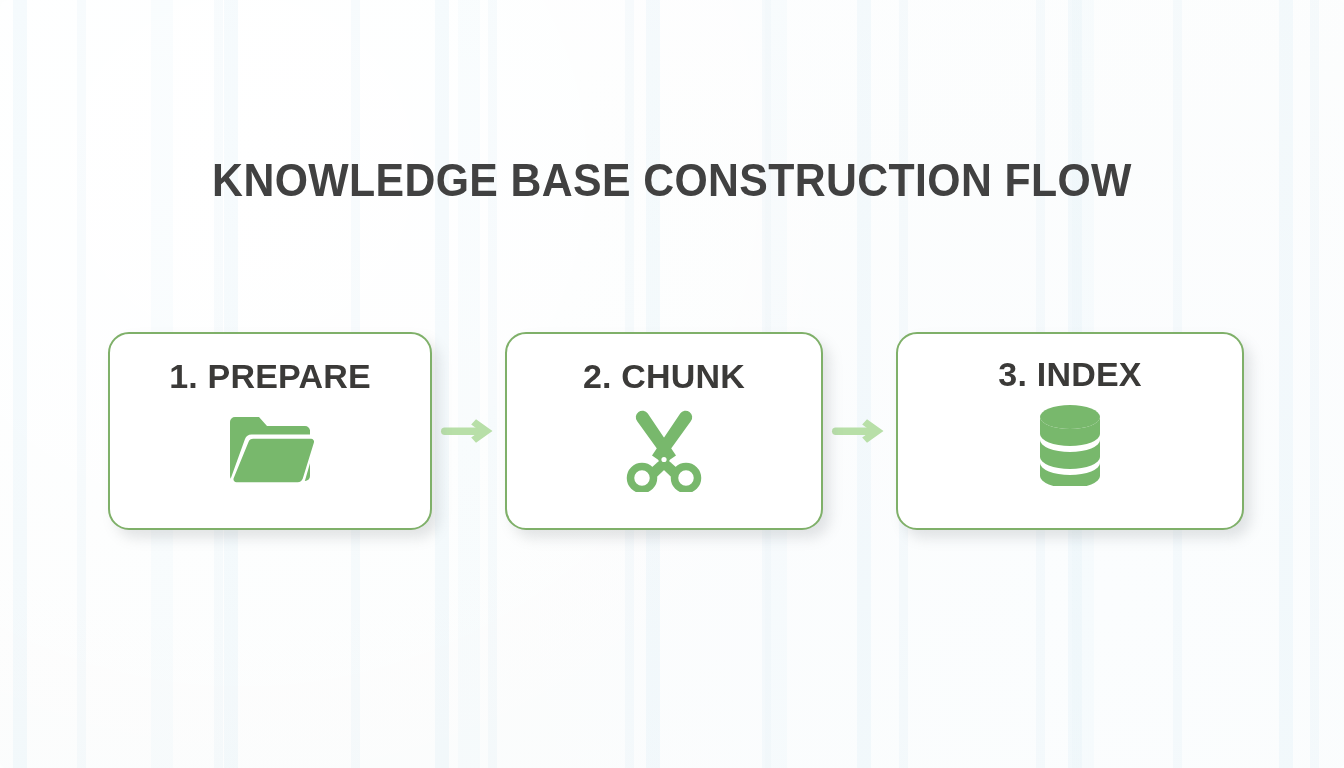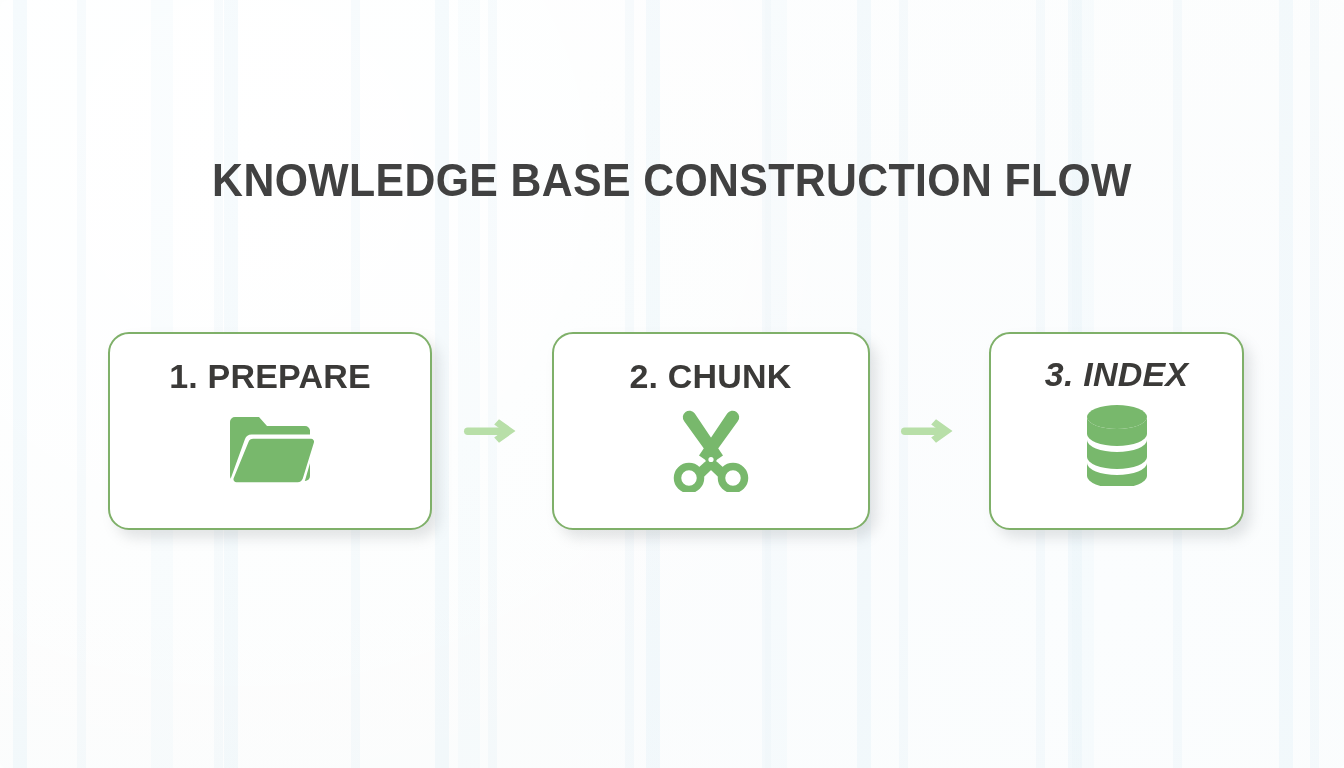--- a/index.html
+++ b/index.html
@@ -81,21 +81,21 @@
     border: 2px solid #7fb069;
     border-radius: 21px;
     box-shadow: 7px 8px 13px rgba(120,126,130,.20);
     display: flex;
     flex-direction: column;
     align-items: center;
     justify-content: flex-start;
     flex: 0 0 auto;
   }
   .step-card.card-2 { width: 318px; }
-  .step-card.card-3 { width: 255px; font-style: italic; }
+  .step-card.card-3 { width: 348px; }
 
   .step-label {
     margin-top: 22px;
     font-size: 34px;
     line-height: 40px;
     font-weight: 700;
     color: #3b3a38;
     letter-spacing: .2px;
     white-space: nowrap;
     font-family: "Liberation Sans", "DejaVu Sans", sans-serif;

